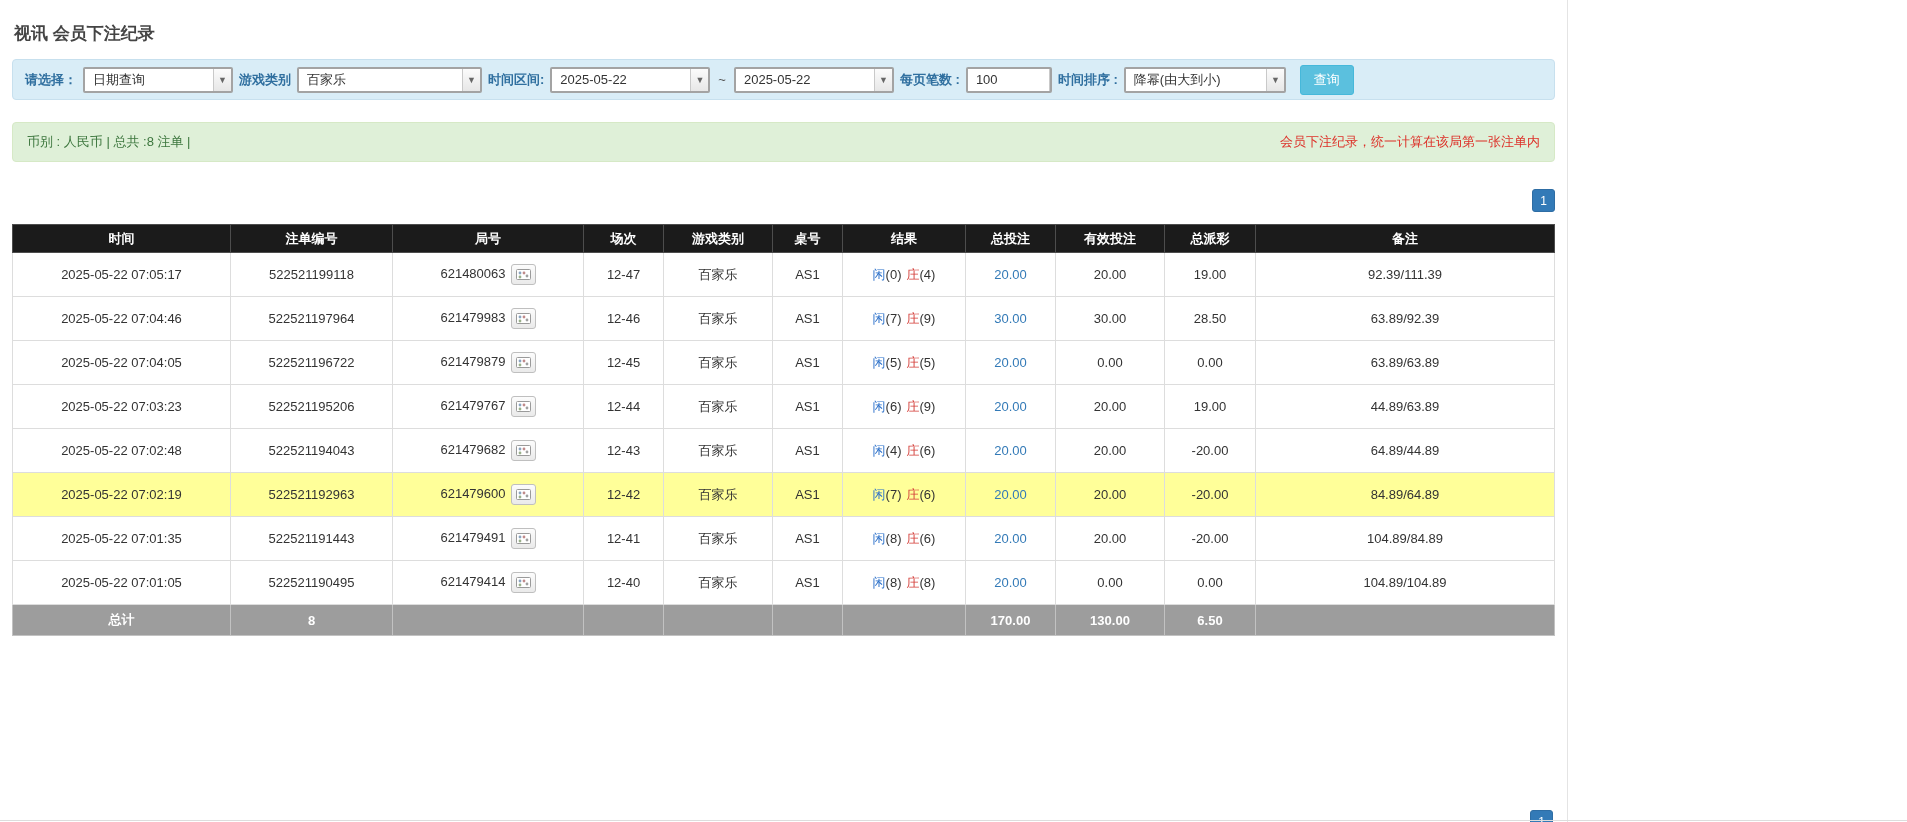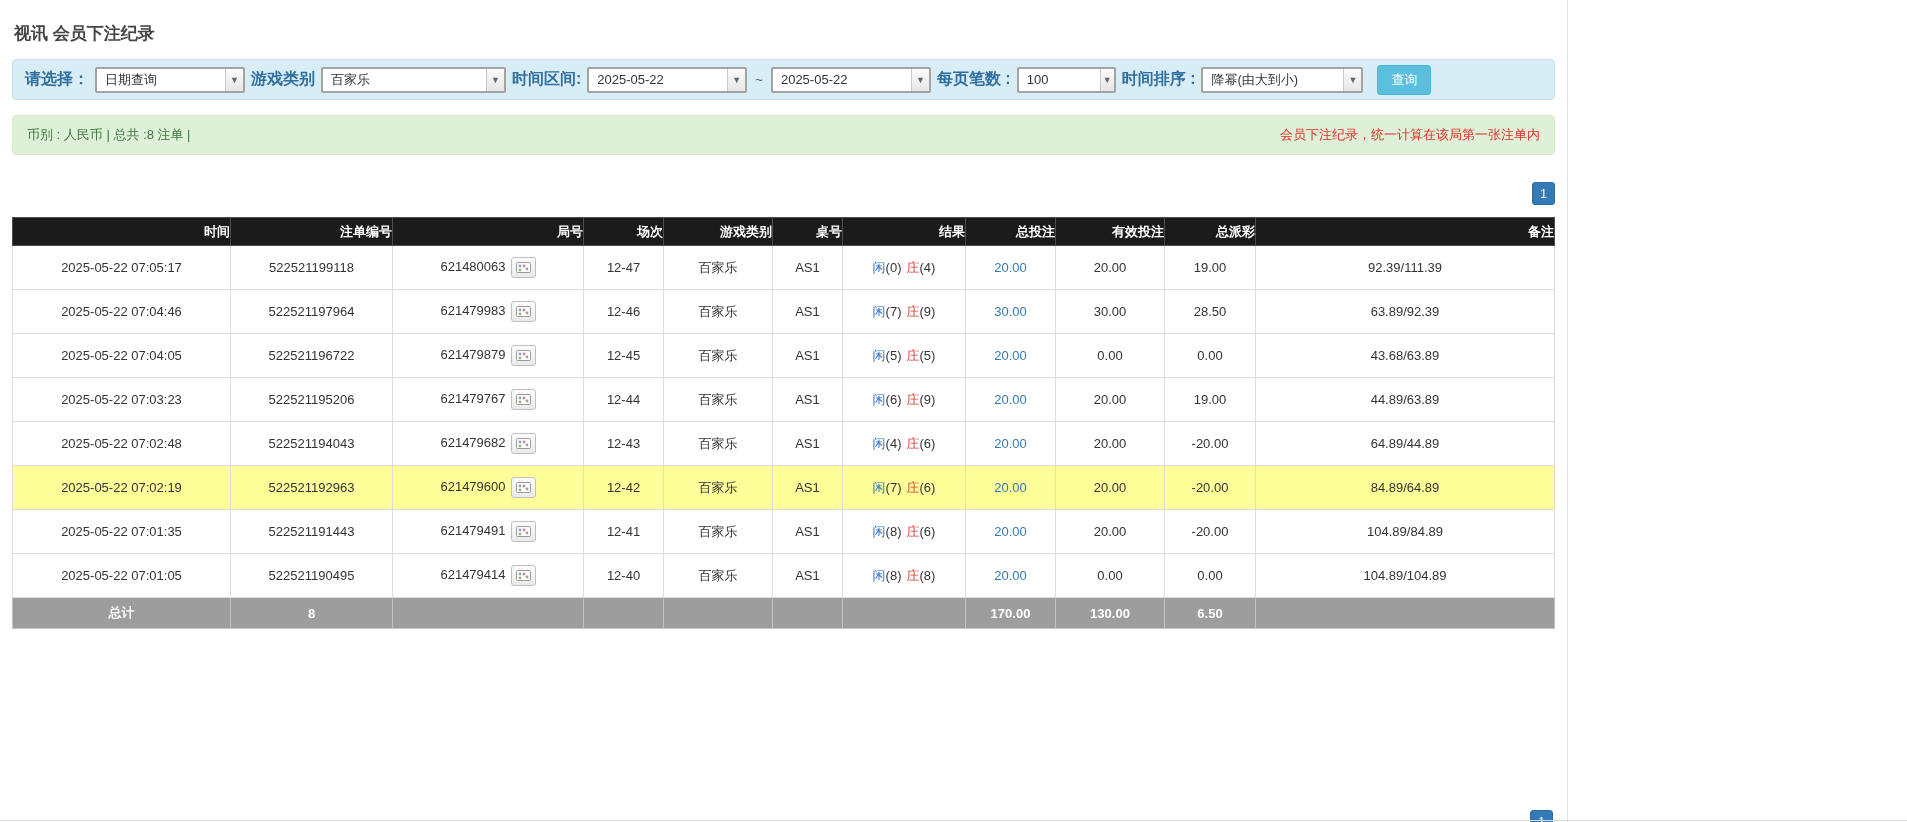--- a/index.html
+++ b/index.html
@@ -20,21 +20,21 @@
     font-size: 17px; font-weight: bold; color: #444;
     padding: 2px 0 14px 2px;
   }
   
   .filter-bar {
     display: flex; align-items: center;
     background: var(--filter-bg, #d9edf7);
     border: 1px solid #c7e0ee; border-radius: 4px;
     height: 41px; padding: 0 12px; gap: 6px; white-space: nowrap;
   }
-  .flabel { color: #2f6f9f; font-weight: bold; font-size: 16px; }
+  .flabel { color: #2f6f9f; font-weight: bold; font-size: 13px; }
   .combo {
     display: inline-flex; align-items: stretch;
     height: 26px; background: #fff;
     border: 2px solid #a3a3a3; border-radius: 2px; overflow: hidden;
   }
   .combo input {
     border: none; outline: none; height: 100%;
     padding: 0 8px; font-size: 13px; color: #333;
     font-family: inherit; background: #fff;
   }
@@ -46,21 +46,21 @@
   }
   .tilde { color: #555; padding: 0 2px; }
   .query-btn {
     margin-left: 8px;
     background: var(--query-btn, #5bc0de); color: #fff;
     border: 1px solid #46b8da; border-radius: 3px;
     font-size: 13px; padding: 5px 13px; cursor: pointer; font-family: inherit; text-align: center;
   }
   
   .summary-bar {
-    margin-top: 15px;
+    margin-top: 22px;
     display: flex; justify-content: space-between; align-items: center;
     background: var(--summary-bg, #dff0d8);
     border: 1px solid #d6e9c6; border-radius: 4px;
     height: 40px; padding: 0 14px; font-size: 13px;
   }
   .summary-left { color: #3c763d; }
   .summary-right { color: var(--notice-red, #dd3028); }
   
   .pager-top { display: flex; justify-content: flex-end; margin-top: 27px; margin-bottom: 12px; }
   .page-btn {
@@ -68,21 +68,21 @@
     min-width: 23px; height: 23px; padding: 0 4px;
     background: var(--accent-blue, #337ab7); color: #fff;
     font-size: 12px; border-radius: 3px; border: 1px solid #2e6da4;
     cursor: pointer;
   }
   
   table.records { width: 100%; border-collapse: collapse; table-layout: fixed; font-size: 13px; }
   table.records th {
     background: var(--header-bg, #1b1b1b); color: #fff;
     font-weight: bold; height: 28px;
-    border: 1px solid #4d4d4d; text-align: right; font-size: 13px;
+    border: 1px solid #4d4d4d; text-align: center; font-size: 13px;
   }
   table.records tbody td {
     border: 1px solid #ddd; height: 44px;
     text-align: center; color: #333; background: #fff;
     overflow: hidden; white-space: nowrap;
   }
   tr.highlight td { background: var(--highlight-row, #ffff99) !important; }
   .bet-link { color: var(--accent-blue, #337ab7); text-decoration: none; cursor: pointer; }
   .player { color: var(--player-color, #2a6fc9); }
   .banker { color: var(--banker-color, #d43f3a); }
@@ -135,21 +135,21 @@
       <input style="width: 138px;" value="2025-05-22">
       <span class="combo-arrow">▼</span>
     </span>
     <span class="tilde">~</span>
     <span class="combo" style="width:160px">
       <input style="width: 138px;" value="2025-05-22">
       <span class="combo-arrow">▼</span>
     </span>
 
     <span class="flabel">每页笔数 :</span>
-    <span class="combo" style="width:99px">
+    <span class="combo" style="width:86px">
       <input style="width: 81px;" value="100">
       <span class="combo-arrow">▼</span>
     </span>
 
     <span class="flabel">时间排序 :</span>
     <span class="combo" style="width:162px">
       <input style="width: 140px;" readonly="" value="降幂(由大到小)">
       <span class="combo-arrow">▼</span>
     </span>
 
@@ -255,21 +255,21 @@
               </svg>
             </span>
     </td>
     <td>12-45</td>
     <td>百家乐</td>
     <td>AS1</td>
     <td><span class="player">闲</span><span class="score score-gap">(5)</span><span class="banker">庄</span><span class="score">(5)</span></td>
     <td><a class="bet-link">20.00</a></td>
     <td>0.00</td>
     <td>0.00</td>
-    <td>43.68/63.89</td>
+    <td>63.89/63.89</td>
   </tr>
         <tr class="data-row">
     <td>2025-05-22 07:03:23</td>
     <td>522521195206</td>
     <td>
       <span>621479767</span><span class="road-icon">
               <svg width="15" height="11" viewBox="0 0 15 11">
                 <rect x="0.5" y="0.5" width="14" height="10" rx="1" fill="#fff" stroke="#9a9a9a"></rect>
                 <circle cx="4" cy="4" r="1.4" fill="#8aa4c0"></circle>
                 <circle cx="8" cy="4" r="1.4" fill="#c08a8a"></circle>

